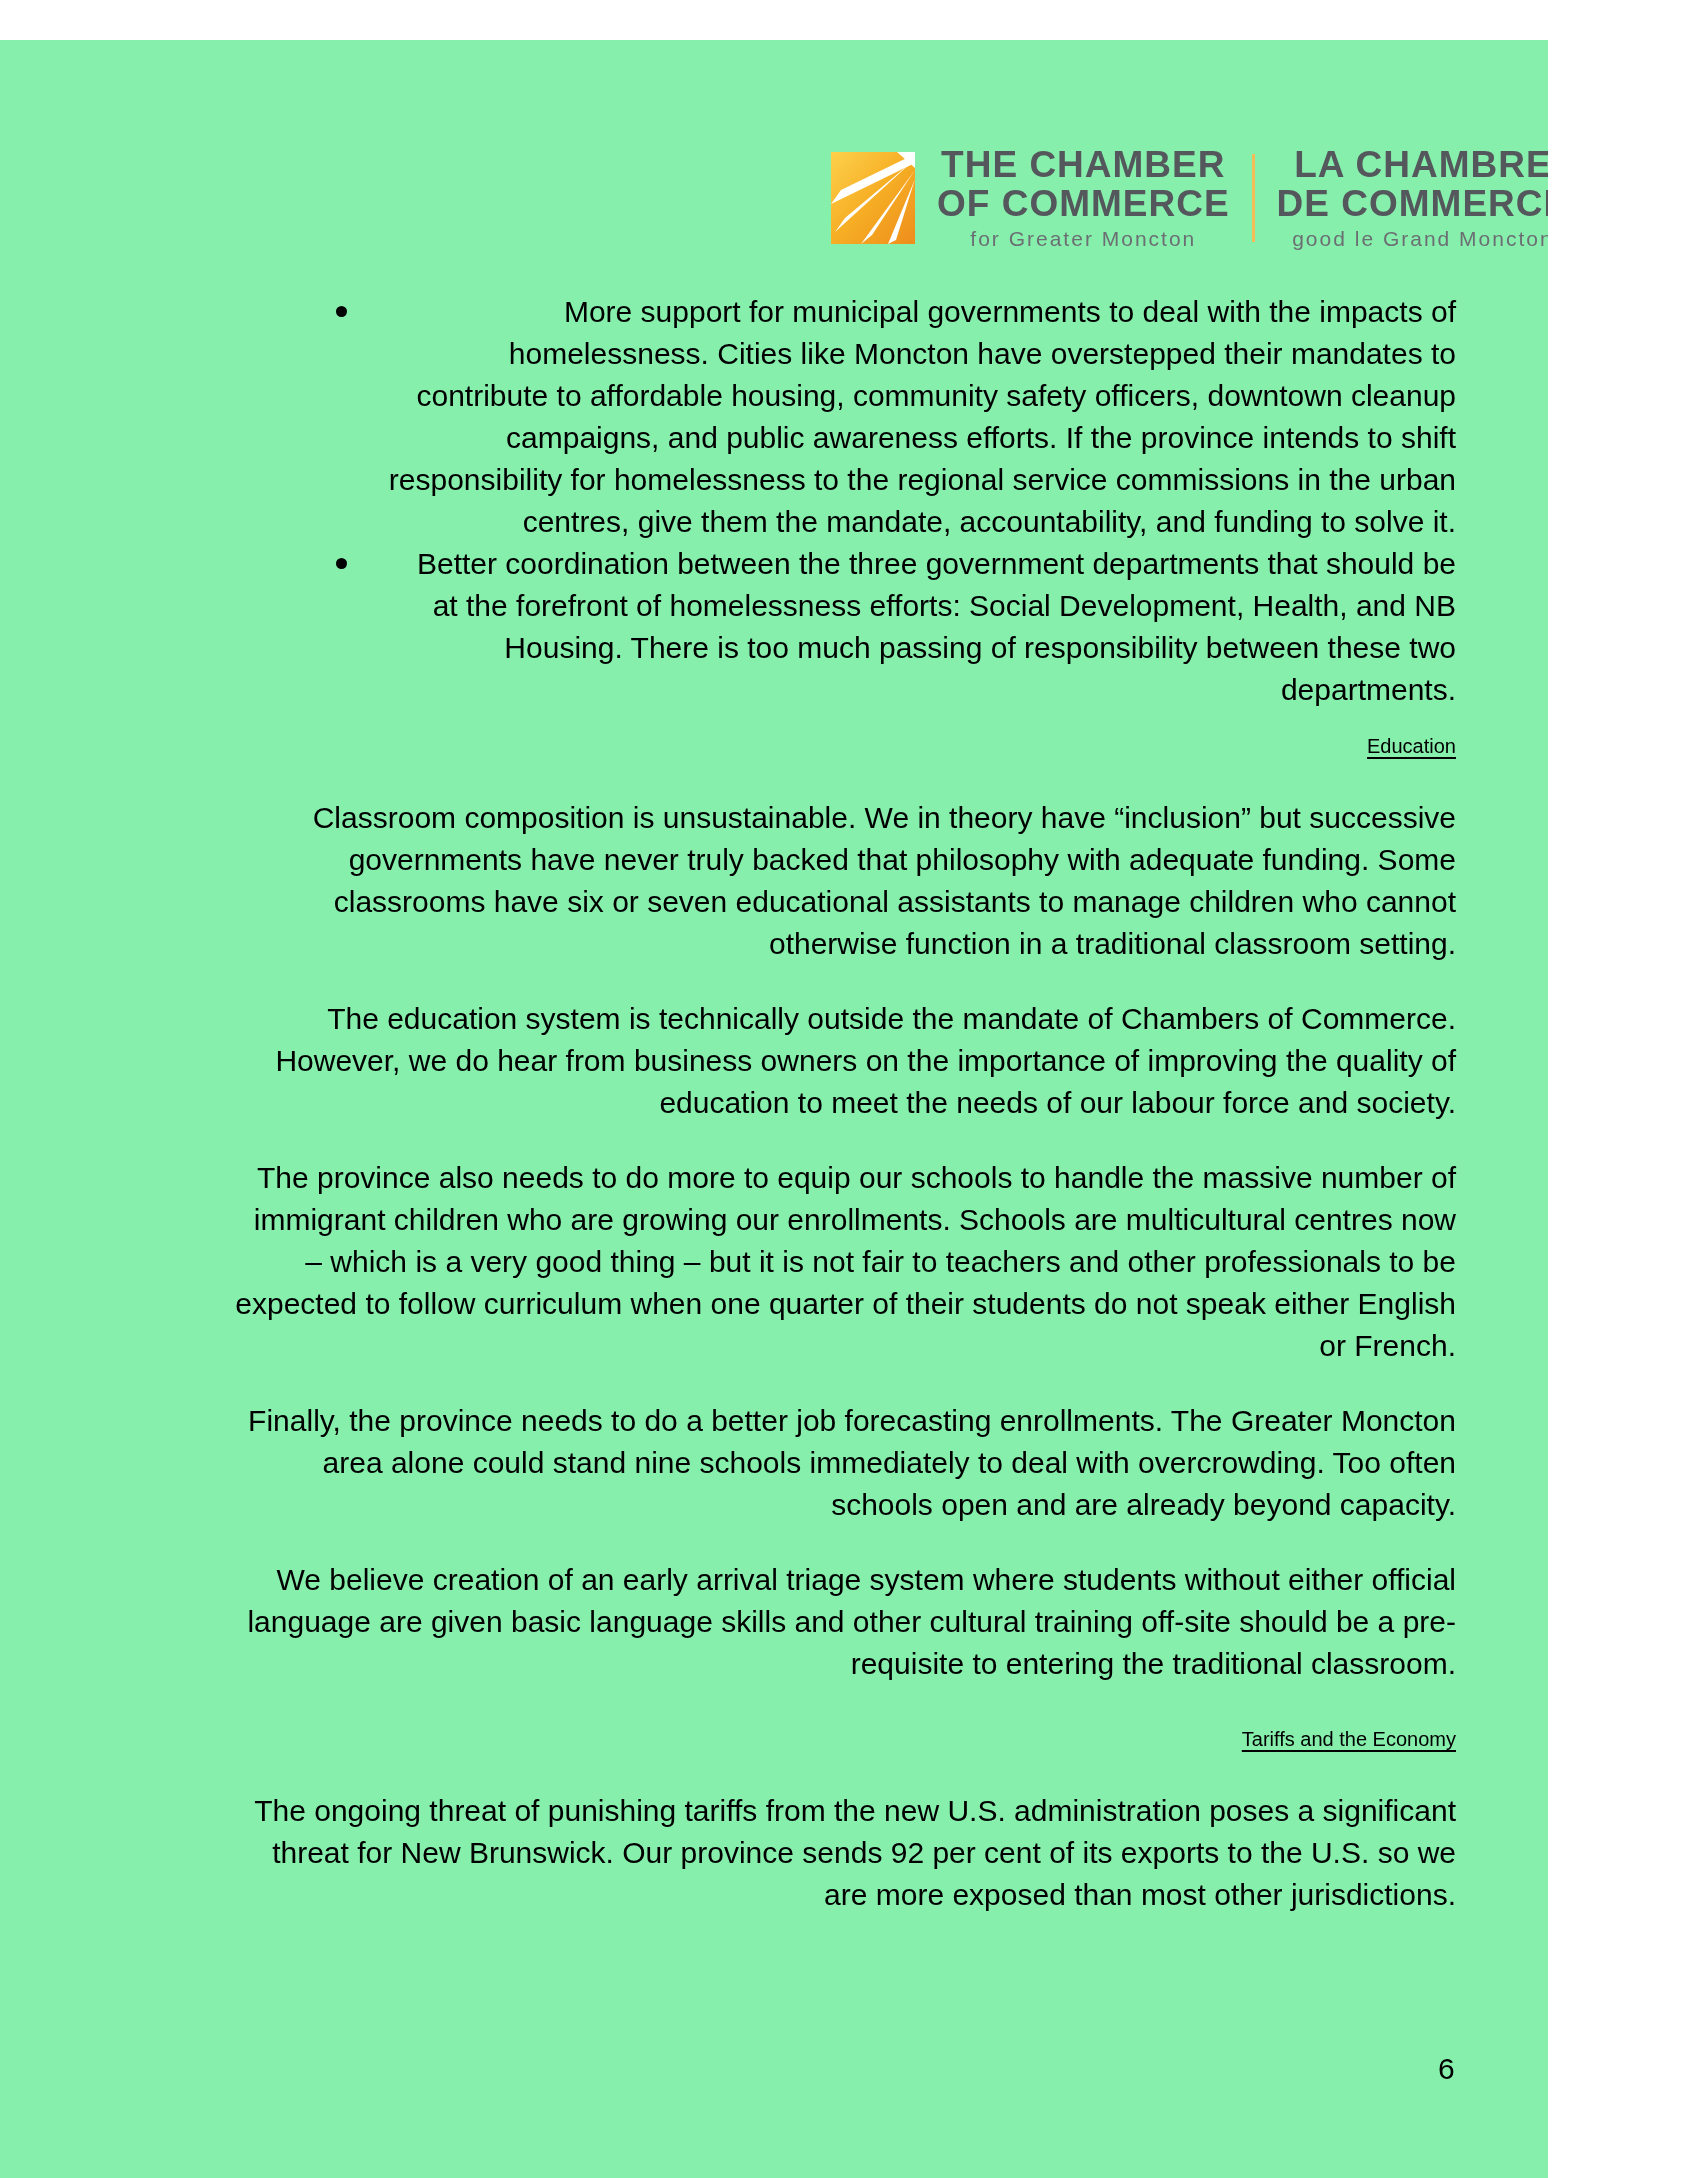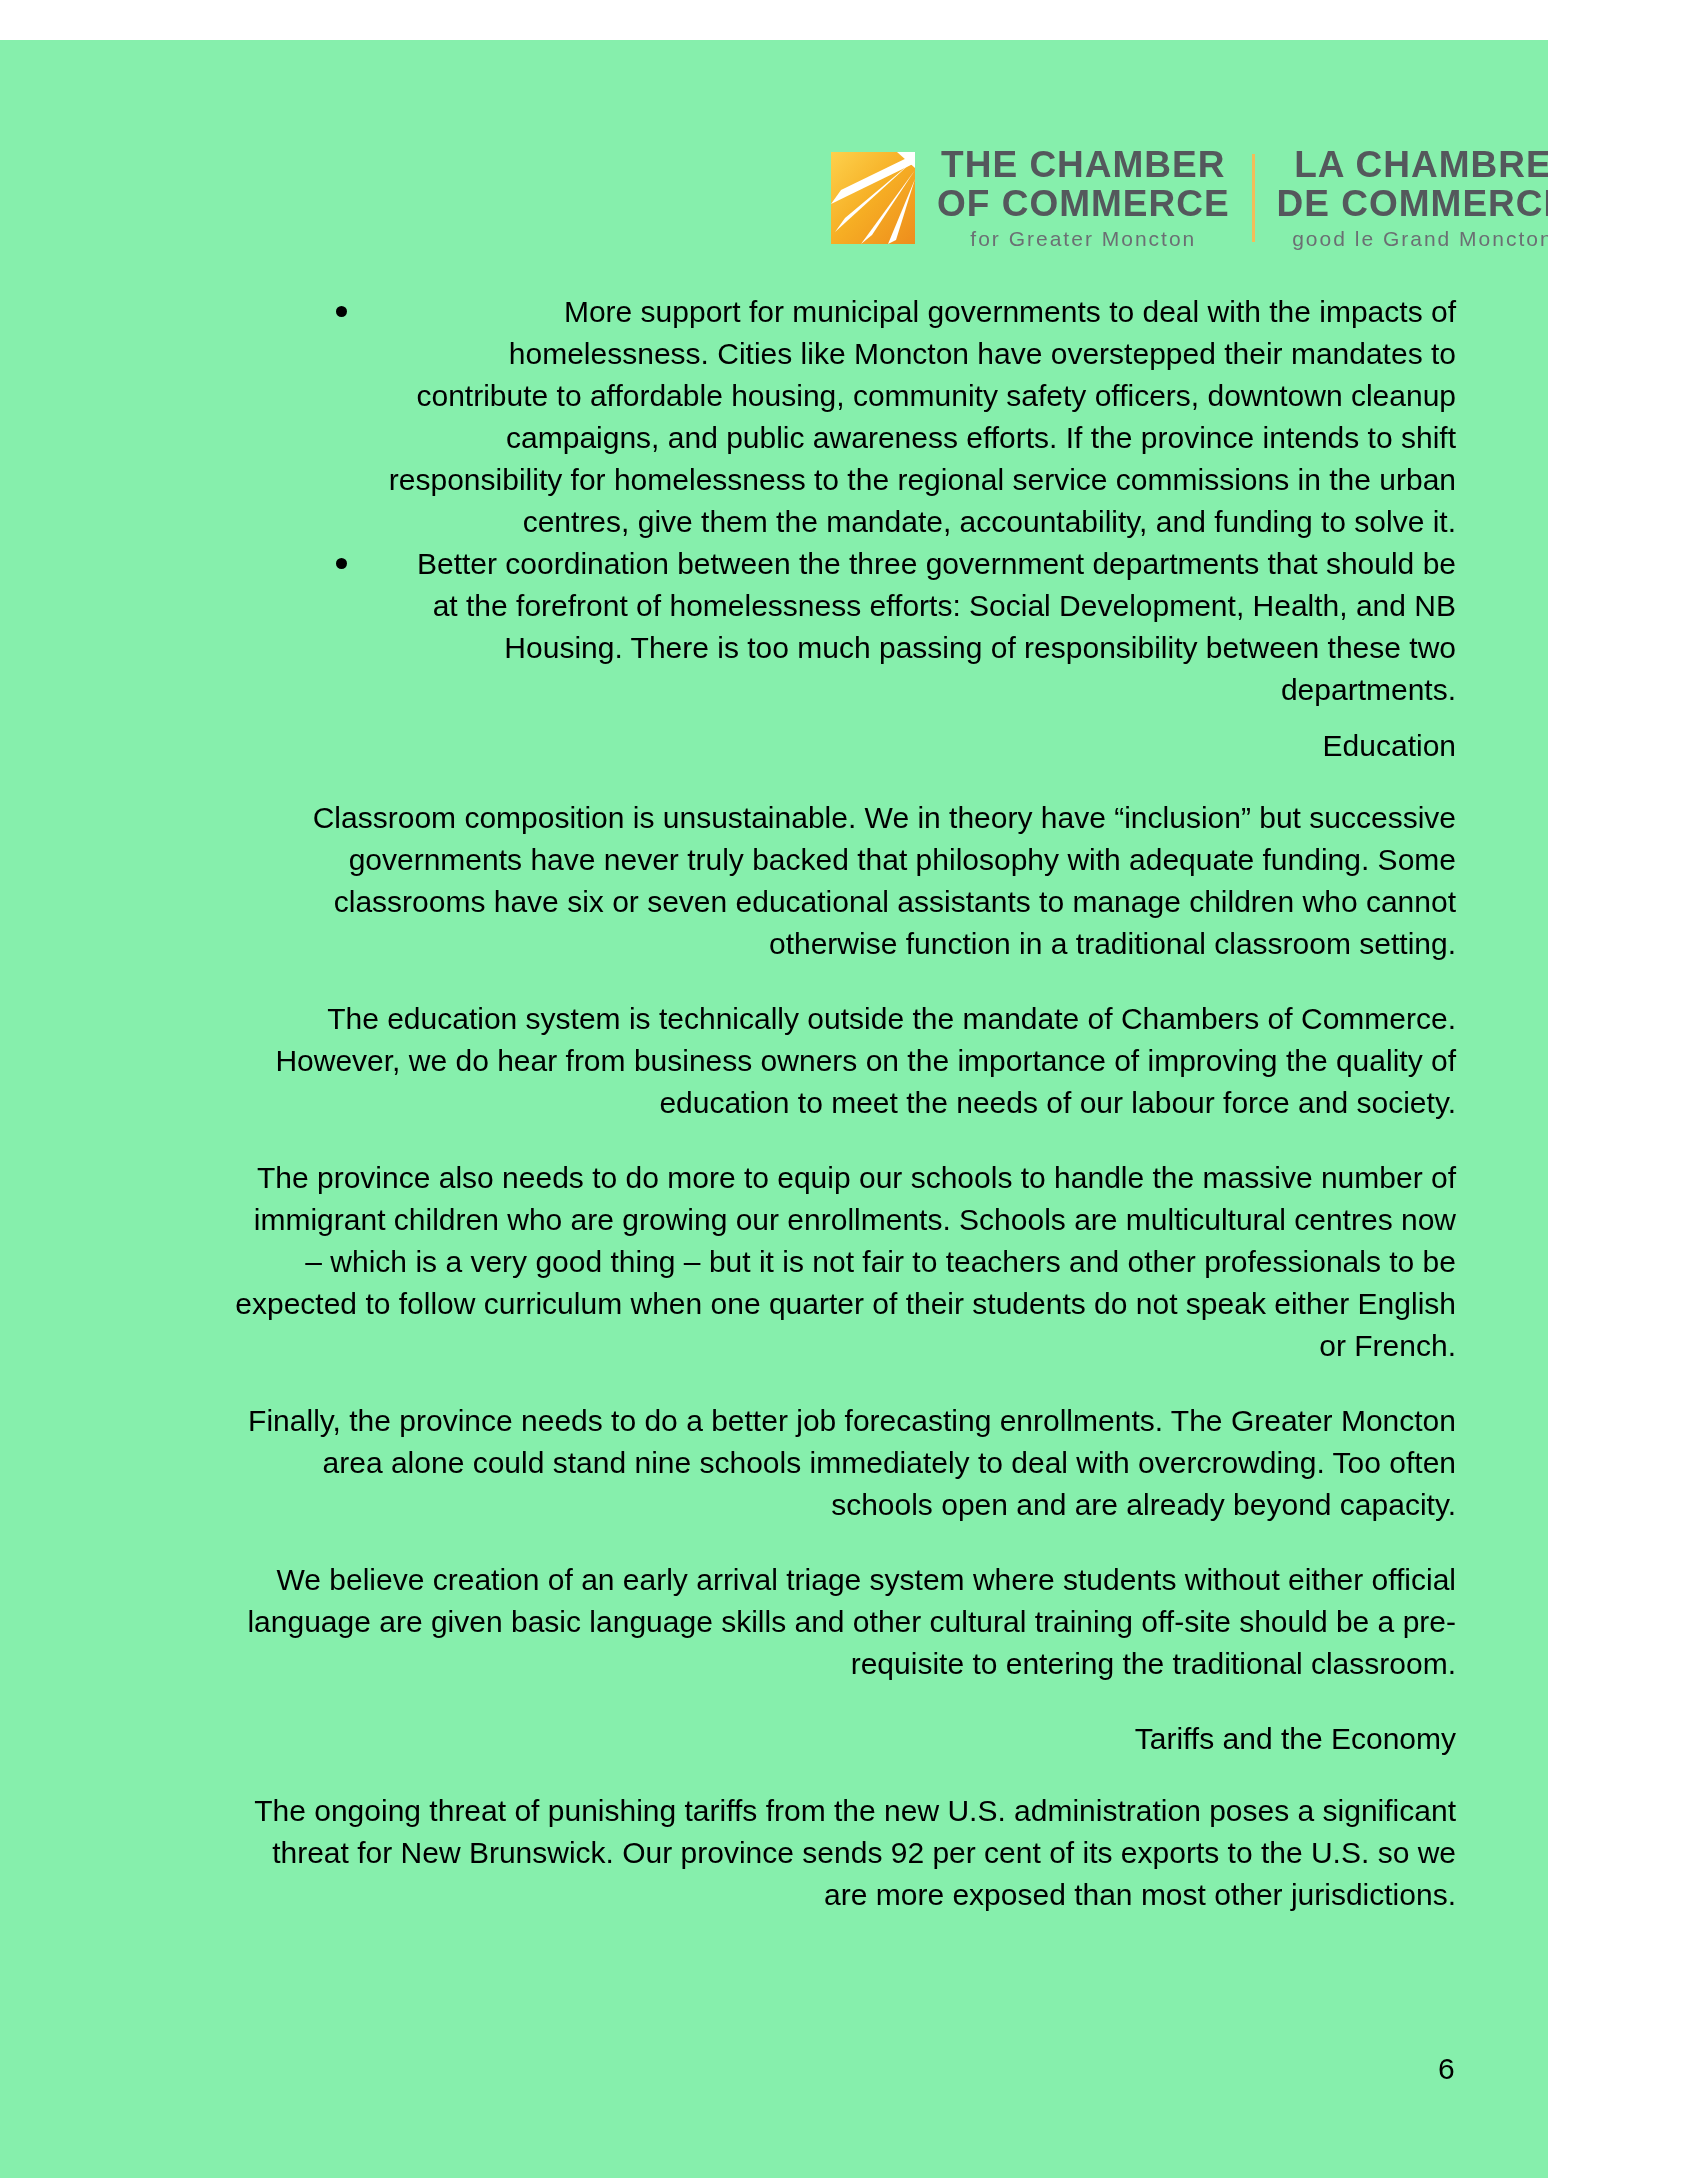--- a/index.html
+++ b/index.html
@@ -82,23 +82,24 @@
     content: "";
     position: absolute;
     left: 104px;
     top: 15px;
     width: 11px;
     height: 11px;
     border-radius: 50%;
     background: #000000;
   }
   h2.section-heading {
-    font-size: 30px;
+    font-size: 20px;
     line-height: 42px;
     font-weight: 400;
+    text-decoration: underline;
     text-underline-offset: 4px;
     margin: 14px 0 30px 0;
   }
   p.body-paragraph {
     margin: 0 0 33px 0;
   }
 
   .page-number {
     position: absolute;
     top: 2008px;

